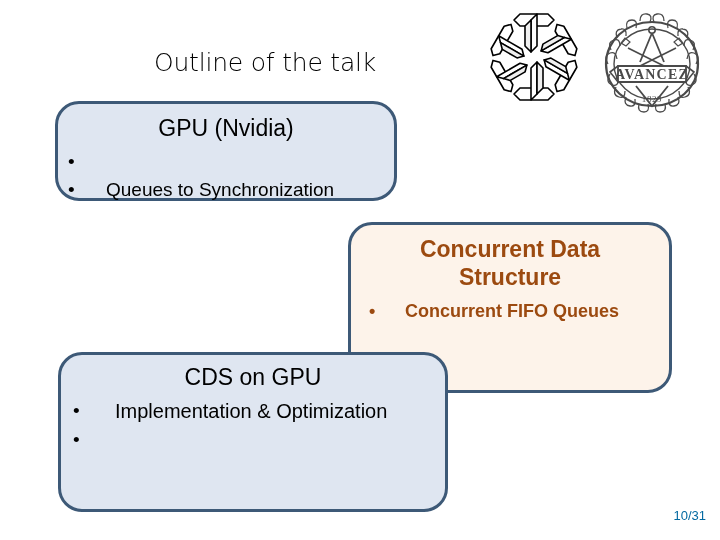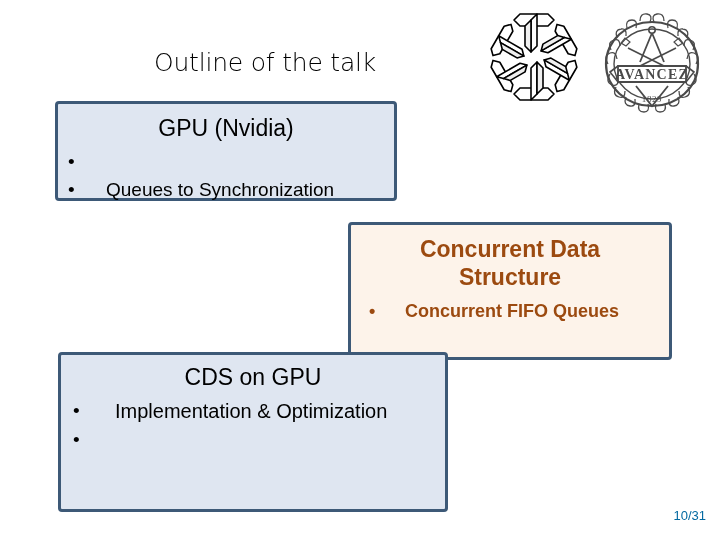--- a/index.html
+++ b/index.html
@@ -46,21 +46,21 @@
     top: 10px;
     width: 112px;
     height: 104px;
   }
 
   
   .rbox {
     position: absolute;
     box-sizing: border-box;
     border: 3px solid #3d5977;
-    border-radius: 4px;
+    border-radius: 24px;
   }
   .rbox.blue   { background: #dfe6f1; }
   .rbox.cream  { background: #fdf3ea; }
 
   .box-title {
     text-align: center;
     font-family: "Liberation Sans", sans-serif;
     font-size: 23px;
     line-height: 28px;
     color: #000000;
@@ -105,21 +105,21 @@
   
   #box-gpu {
     left: 55px; top: 101px; width: 342px; height: 100px;
   }
   #box-gpu .box-title { margin-top: 10px; }
   #box-gpu .bullet-list { margin-top: 6px; padding-left: 6px; }
   #box-gpu .bullet-row .dot { width: 38px; padding-left: 4px; }
 
   
   #box-cds {
-    left: 348px; top: 222px; width: 324px; height: 138px;
+    left: 348px; top: 222px; width: 324px; height: 171px;
   }
   #box-cds .box-title { margin-top: 10px; padding: 0 22px; }
   #box-cds .bullet-list { margin-top: 6px; padding-left: 18px; }
   #box-cds .bullet-row .dot { width: 36px; }
 
   
   #box-cdsgpu {
     left: 58px; top: 352px; width: 390px; height: 160px;
   }
   #box-cdsgpu .box-title { margin-top: 8px; }

